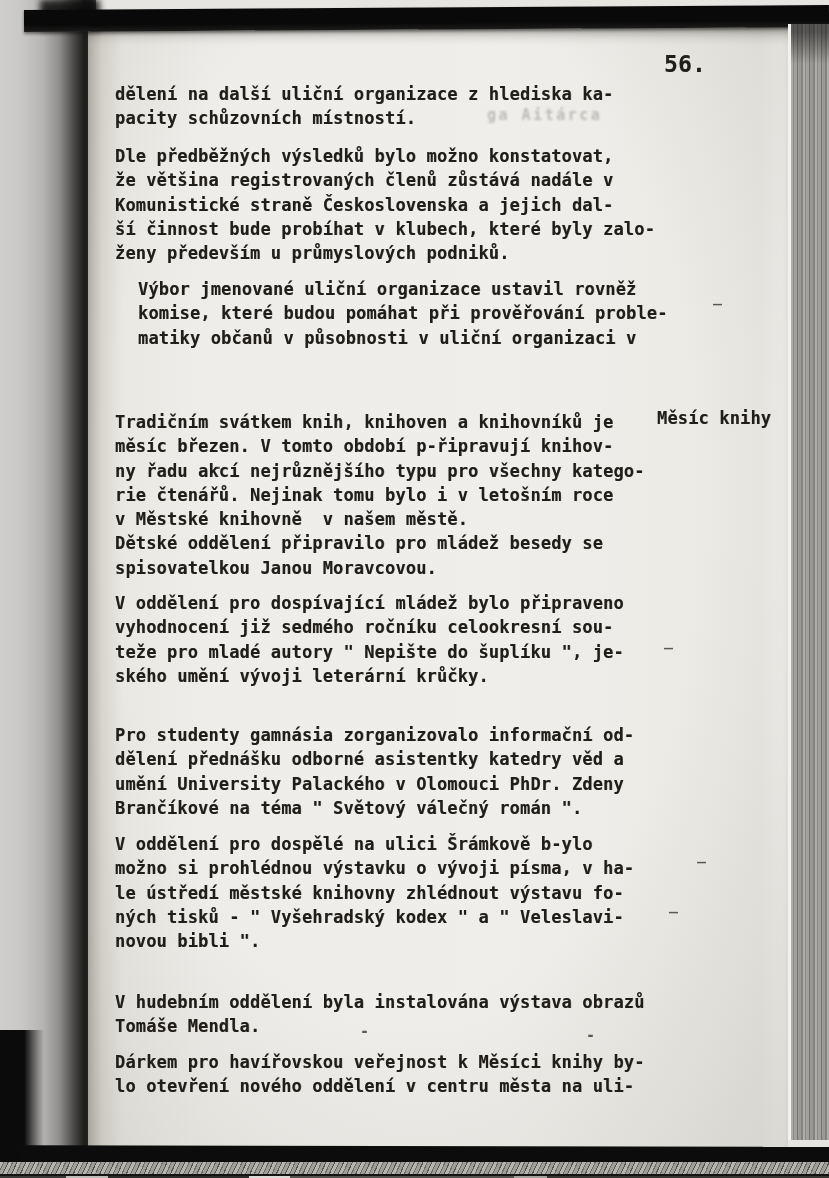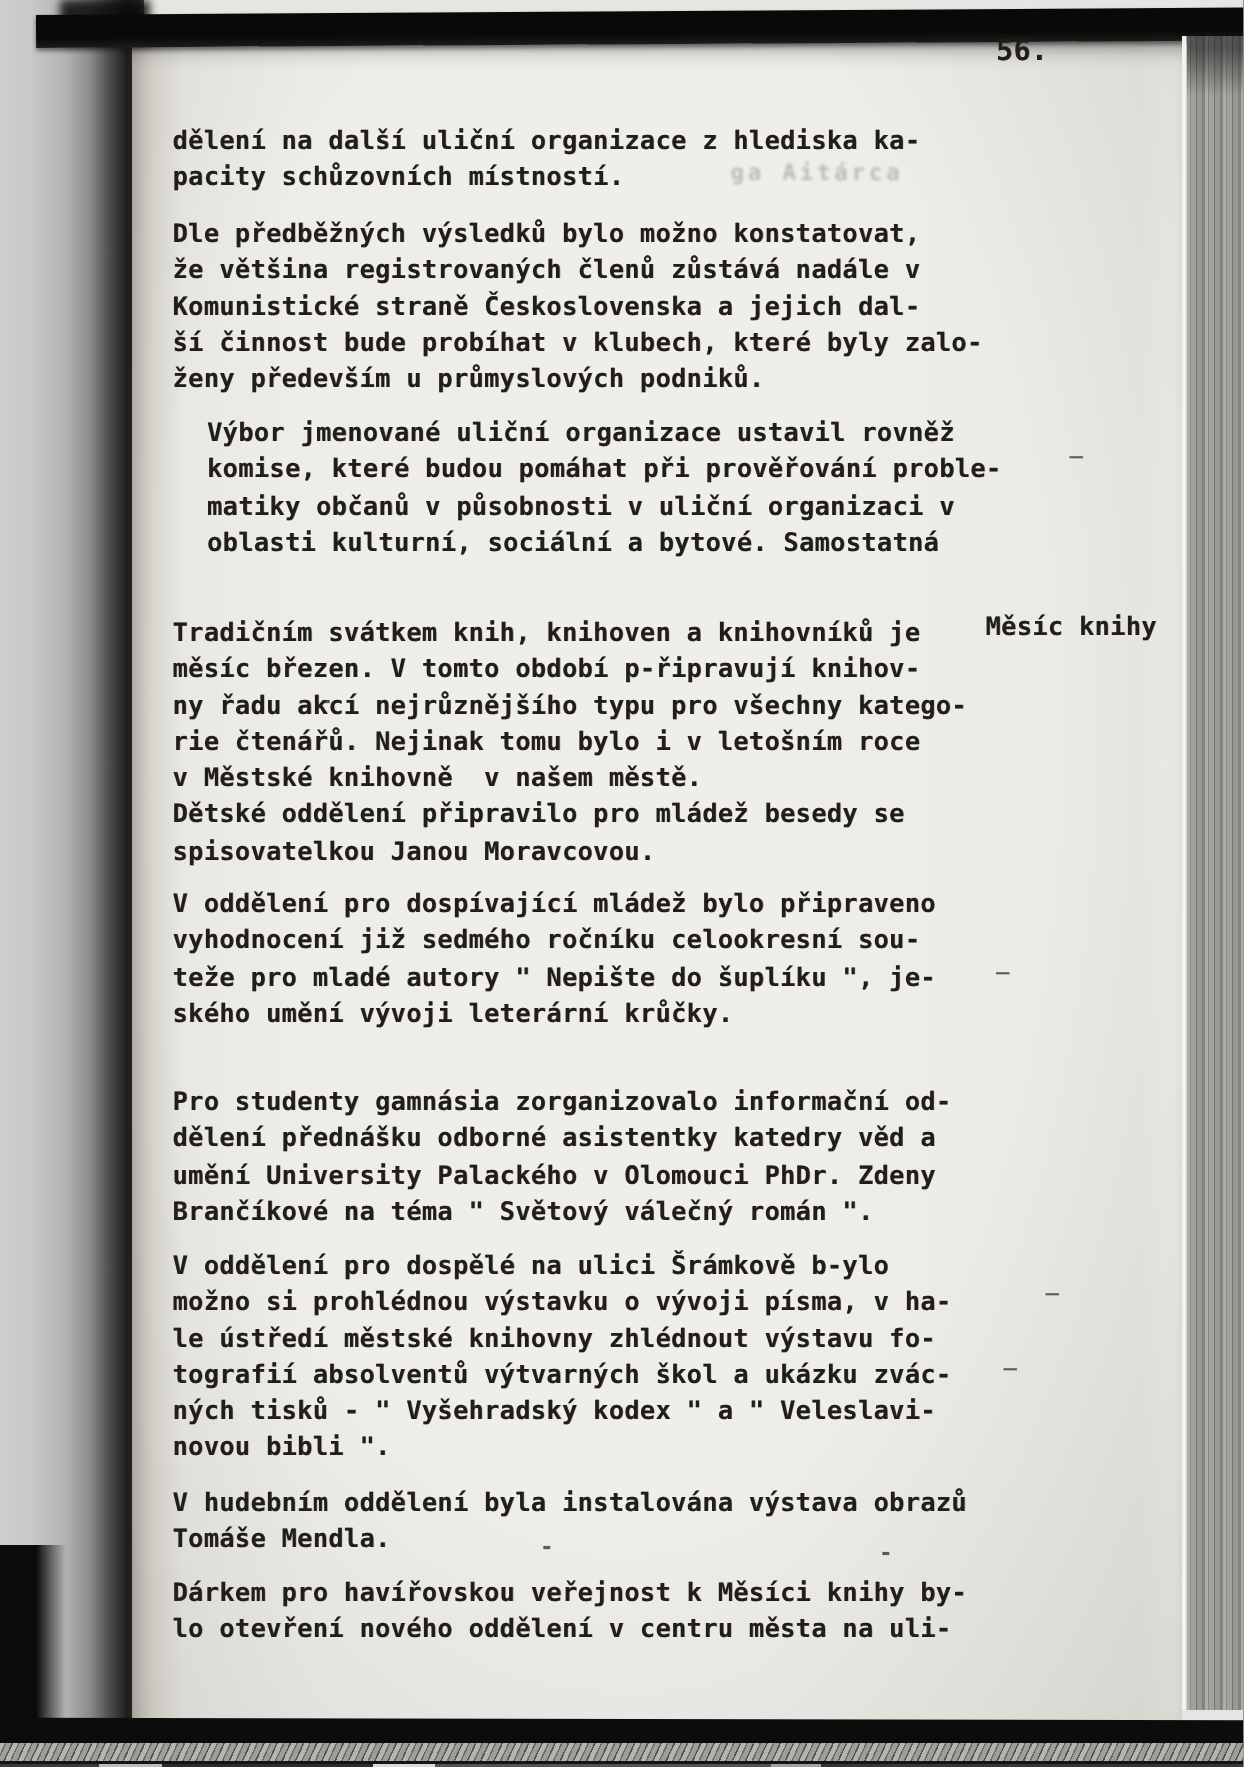--- a/index.html
+++ b/index.html
@@ -64,21 +64,21 @@
     border-bottom:2px solid #141414;
   }
   .bottom-frag{
     position:absolute; left:0; top:1176px; width:829px; height:2px;
     background:linear-gradient(90deg,#3a3a38 0 8%, #bdbcb8 8% 13%, #2c2c2a 13% 30%,
       #dcdbd7 30% 35%, #55534f 35% 62%, #a3a19c 62% 66%, #383633 66% 100%);
   }
   
   .txt{ color:#211e19; font-weight:bold; letter-spacing:0.15px;
         text-shadow:0.35px 0.3px 0 rgba(33,30,25,0.45); }
-  .page-number{ position:absolute; left:664px; top:23px; font-size:19px; }
+  .page-number{ position:absolute; left:664px; top:51px; font-size:23px; }
   .margin-note{ position:absolute; left:657px; top:406px; font-size:17px; line-height:24.3px; }
   .para{ position:absolute; left:115px; font-size:17px; line-height:24.3px; }
   .line{ white-space:pre; }
   .ghost{
     position:absolute; left:487px; top:106px; font-size:15px;
     color:#94918c; opacity:0.55; filter:blur(1.1px); letter-spacing:2.5px;
     font-weight:bold;
   }
   .artifact{ position:absolute; font-size:15px; color:#2e2b27; opacity:0.75; font-weight:bold; }
 </style>
@@ -109,21 +109,20 @@
         <div class="line">Dle předběžných výsledků bylo možno konstatovat,</div>
         <div class="line">že většina registrovaných členů zůstává nadále v</div>
         <div class="line">Komunistické straně Československa a jejich dal-</div>
         <div class="line">ší činnost bude probíhat v klubech, které byly zalo-</div>
         <div class="line">ženy především u průmyslových podniků.</div>
       </div>
       <div class="para txt" style="top: 277px; margin-left: 23px;">
         <div class="line">Výbor jmenované uliční organizace ustavil rovněž</div>
         <div class="line">komise, které budou pomáhat při prověřování proble-</div>
         <div class="line">matiky občanů v působnosti v uliční organizaci v</div>
-        <div class="line">oblasti kulturní, sociální a bytové. Samostatná</div>
       </div>
       <div class="para txt" style="top: 410px;">
         <div class="line">Tradičním svátkem knih, knihoven a knihovníků je</div>
         <div class="line">měsíc březen. V tomto období p-řipravují knihov-</div>
         <div class="line">ny řadu akcí nejrůznějšího typu pro všechny katego-</div>
         <div class="line">rie čtenářů. Nejinak tomu bylo i v letošním roce</div>
         <div class="line">v Městské knihovně  v našem městě.</div>
         <div class="line">Dětské oddělení připravilo pro mládež besedy se</div>
         <div class="line">spisovatelkou Janou Moravcovou.</div>
       </div>
@@ -136,21 +135,20 @@
       <div class="para txt" style="top: 723px;">
         <div class="line">Pro studenty gamnásia zorganizovalo informační od-</div>
         <div class="line">dělení přednášku odborné asistentky katedry věd a</div>
         <div class="line">umění University Palackého v Olomouci PhDr. Zdeny</div>
         <div class="line">Brančíkové na téma " Světový válečný román ".</div>
       </div>
       <div class="para txt" style="top: 832px;">
         <div class="line">V oddělení pro dospělé na ulici Šrámkově b-ylo</div>
         <div class="line">možno si prohlédnou výstavku o vývoji písma, v ha-</div>
         <div class="line">le ústředí městské knihovny zhlédnout výstavu fo-</div>
-        <div class="line">tografií absolventů výtvarných škol a ukázku zvác-</div>
         <div class="line">ných tisků - " Vyšehradský kodex " a " Veleslavi-</div>
         <div class="line">novou bibli ".</div>
       </div>
       <div class="para txt" style="top: 990px;">
         <div class="line">V hudebním oddělení byla instalována výstava obrazů</div>
         <div class="line">Tomáše Mendla.</div>
       </div>
       <div class="para txt" style="top: 1050px;">
         <div class="line">Dárkem pro havířovskou veřejnost k Měsíci knihy by-</div>
         <div class="line">lo otevření nového oddělení v centru města na uli-</div>

